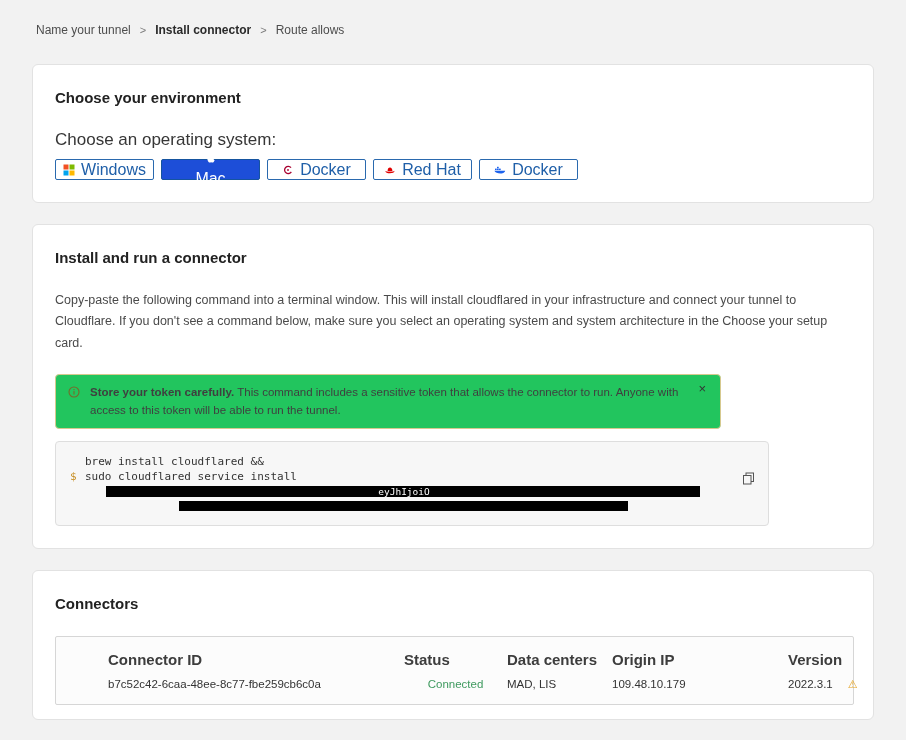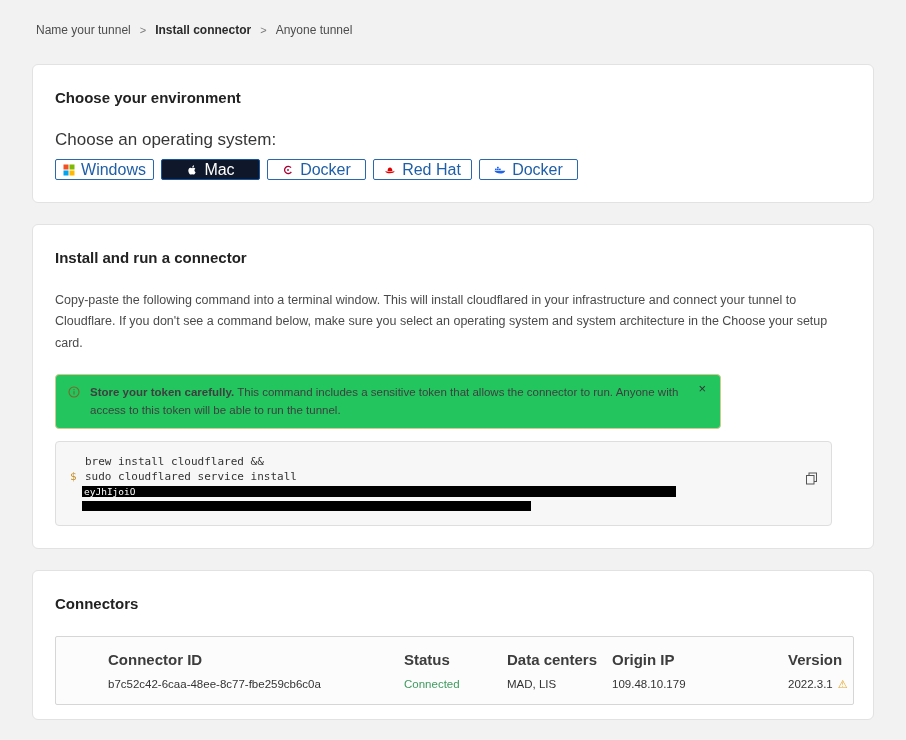--- a/index.html
+++ b/index.html
@@ -43,21 +43,21 @@
     display: flex; align-items: center; justify-content: center; gap: 6px;
     background: #fff;
     border: 1px solid #2a69ae;
     border-radius: 2px;
     color: #1f5fa8;
     font-family: "Liberation Sans", sans-serif;
     font-size: 16px;
     cursor: pointer;
     padding: 0;
   }
-  .os-btn.selected { background: #0f172a; border-color: #15549f; color: #fff; }
+  .os-btn.selected { background: #1d4ed8; border-color: #15549f; color: #fff; flex-direction: column; }
   .os-btn svg { display: block; }
 
   
   .install-desc {
     font-size: 12.5px; color: #4a4a4a; line-height: 1.7;
     margin: 0 0 20px 0; max-width: 794px;
   }
   .warning-banner {
     position: relative;
     width: 666px;
@@ -71,32 +71,32 @@
   .warning-banner .warn-icon { position: absolute; left: 12px; top: 10px; }
   .warning-banner .warn-bold { font-weight: bold; }
   .warning-close {
     position: absolute; right: 8px; top: 6px;
     background: none; border: none; cursor: pointer;
     font-size: 13px; color: #333; line-height: 1;
     font-family: "Liberation Sans", sans-serif;
   }
   .code-block {
     position: relative;
-    width: 777px;
+    width: 714px;
     min-height: 73px;
     background: #f7f7f7;
     border: 1px solid #dedede;
     border-radius: 4px;
     padding: 12px 44px 12px 14px;
     font-family: "DejaVu Sans Mono", monospace;
     font-size: 11px; color: #333;
   }
   .code-line { padding-left: 15px; line-height: 15px; white-space: pre; }
   .code-prompt { position: absolute; left: 14px; color: #c8922c; }
-  .token-line { margin-top: 2px; line-height: 11px; margin-left: -3px; }
+  .token-line { margin-top: 2px; line-height: 11px; margin-left: -3px; text-align: center; }
   .token-bar {
     display: inline-block;
     width: 594px; height: 11px;
     background: #000; color: #fff;
     font-size: 9.5px; line-height: 11px;
     padding-left: 2px; overflow: hidden;
   }
   .redact-bar {
     display: inline-block;
     width: 449px; height: 10px;
@@ -117,36 +117,36 @@
     padding: 14px 0 14px 0;
   }
   .conn-row {
     display: grid;
     grid-template-columns: 296px 103px 105px 176px auto;
     padding-left: 52px;
     align-items: center;
   }
   .conn-head { font-size: 15px; font-weight: bold; color: #3d3d3d; margin-bottom: 10px; }
   .conn-cells { font-size: 11.5px; color: #333; }
-  .status-connected { color: #3f9a5f; }
-  .version-cell { display: flex; align-items: center; gap: 5px; }
+  .status-connected { color: #3f9a5f; text-align: center; }
+  .version-cell { display: flex; align-items: center; gap: 15px; }
   .warn-tri { color: #e5a424; font-size: 11px; line-height: 1; }
 
   
   .footer { padding: 16px 0 0 33px; }
 </style>
 </head>
 <body>
 
 <nav class="breadcrumb">
   <span class="crumb">Name your tunnel</span>
   <span class="crumb-sep">&gt;</span>
   <span class="crumb active">Install connector</span>
   <span class="crumb-sep">&gt;</span>
-  <span class="crumb">Anyone tunnel</span>
+  <span class="crumb">Route allows</span>
 </nav>
 
 <section class="card">
   <h2 class="card-title">Choose your environment</h2>
   <div class="os-label">Choose an operating system:</div>
   <div class="os-row">
 
     <button class="os-btn">
       <span>
         <svg width="12" height="12" viewBox="0 0 12 12">

